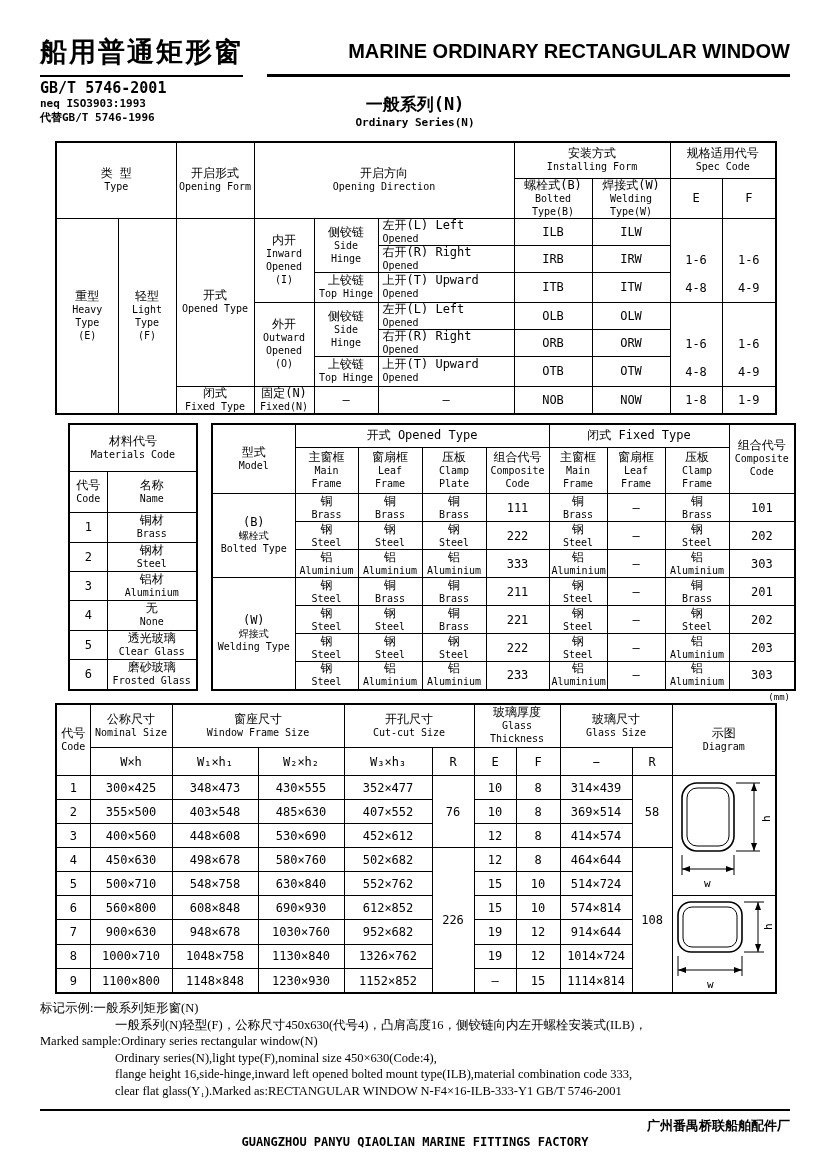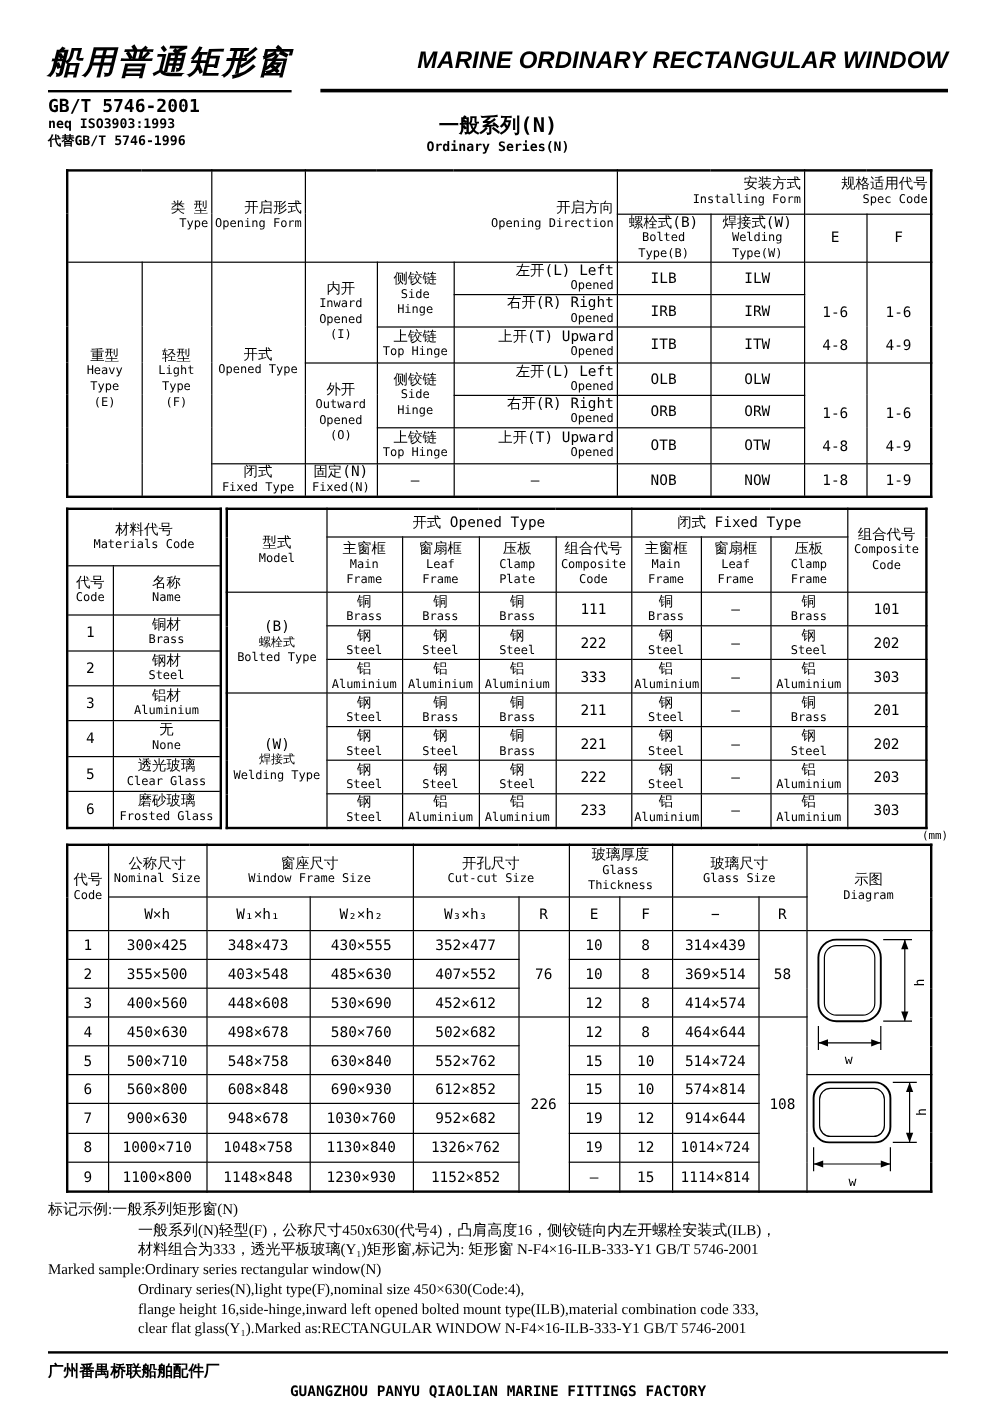--- a/index.html
+++ b/index.html
@@ -2,66 +2,66 @@
 <html><head>
 <meta charset="utf-8">
 <style>
 * { margin:0; padding:0; box-sizing:border-box; }
 html,body { background:#fff; }
 body { width:830px; height:1175px; color:#000;
   font-family:"DejaVu Sans Mono","DejaVu Sans","Liberation Sans",sans-serif; }
 .page { padding:34px 40px 0 40px; width:830px; }
 
 
-.hdr { display:flex; align-items:flex-end;font-style:italic; }
+.hdr { display:flex; align-items:flex-end; }
 .hdr-cn { font-size:27px; font-weight:bold; letter-spacing:2px;
   border-bottom:2px solid #000; padding-bottom:5px; white-space:nowrap; }
 .hdr-en { flex:1; font-size:20px; font-weight:bold; text-align:right;
   font-family:"Liberation Sans","DejaVu Sans",sans-serif;
   border-bottom:3px solid #000; padding-bottom:11px; margin-left:24px; white-space:nowrap; }
 .std-row { position:relative; height:62px; margin-top:2px; }
 .std-line1 { font-size:15px; font-weight:bold; }
 .std-line2,.std-line3 { font-size:11px; font-weight:bold; }
 .series { position:absolute; left:0; right:0; top:14px; text-align:center; }
 .series-cn { font-size:17px; font-weight:bold; }
 .series-en { font-size:11px; font-weight:bold; }
 
 
 table { border-collapse:collapse; table-layout:fixed; margin-left:15px; }
 td { border:1px solid #000; text-align:center; vertical-align:middle;
   padding:0 2px; overflow:hidden; }
 .tbl { border:2px solid #000; }
 .bi { white-space:pre-line; font-size:10px; line-height:13px; }
 .bi::first-line { font-size:12px; }
 .num { font-size:12px; }
-.lft { text-align:right; padding-left:4px; }
-.h36 td { height:36px;text-align:right; } .h30 td { height:30px; } .h26 td { height:26px; }
+.lft { text-align:left; padding-left:4px; }
+.h36 td { height:36px; } .h30 td { height:30px; } .h26 td { height:26px; }
 .h24 td { height:24px; } .h28 td { height:28px; } .h32 td { height:16px; }
 .h44 td { height:44px; } .h46 td { height:46px; } .h38 td { height:38px; }
 .specv { vertical-align:bottom; }
 .specv div { height:28px; line-height:28px; font-size:12px; }
 
 
-.t2row { display:flex; gap:3px; margin-top:8px; margin-left:15px; }
+.t2row { display:flex; gap:13px; margin-top:8px; margin-left:28px; }
 .t2row table { margin-left:0; }
 
 
 .mm { text-align:right; font-size:9px; width:735px; margin-left:15px; height:12px; line-height:12px; }
 
 
 .diag { padding:0; }
 
 
 .notes { margin-top:6px;font-family:Liberation Serif, serif; }
 .nl { font-size:12.5px; line-height:16.5px; white-space:nowrap; }
 .ind { padding-left:75px; }
 
 
 .footrule { border-top:2.5px solid #000; margin-top:10px; }
-.foot-cn { text-align:left; font-size:13px; font-weight:bold; margin-top:6px; }
+.foot-cn { text-align:right; font-size:13px; font-weight:bold; margin-top:6px; }
 .foot-en { text-align:center; font-size:12px; font-weight:bold; }
 
 svg { display:block; margin:0 auto; }
 svg line, svg rect { stroke:#000; fill:none; }
 svg polygon { fill:#000; stroke:none; }
 svg text { fill:#000; font-size:11px; font-family:"DejaVu Sans Mono",monospace; }
 </style>
 </head>
 <body>
 
@@ -579,21 +579,20 @@
       <td class="num">—</td>
       <td class="num">15</td>
       <td class="num">1114×814</td>
     </tr>
   </tbody>
     </table>
 
   <div class="notes">
     <div class="nl">标记示例:一般系列矩形窗(N)</div>
     <div class="nl ind">一般系列(N)轻型(F)，公称尺寸450x630(代号4)，凸肩高度16，侧铰链向内左开螺栓安装式(ILB)，</div>
-    <div class="nl ind">材料组合为333，透光平板玻璃(Y₁)矩形窗,标记为: 矩形窗  N-F4×16-ILB-333-Y1  GB/T 5746-2001</div>
     <div class="nl">Marked sample:Ordinary series rectangular window(N)</div>
     <div class="nl ind">Ordinary series(N),light type(F),nominal size 450×630(Code:4),</div>
     <div class="nl ind">flange height 16,side-hinge,inward left opened bolted mount type(ILB),material combination code 333,</div>
     <div class="nl ind">clear flat glass(Y₁).Marked as:RECTANGULAR WINDOW  N-F4×16-ILB-333-Y1  GB/T 5746-2001</div>
   </div>
 
   <div class="footrule"></div>
   <div class="foot-cn">广州番禺桥联船舶配件厂</div>
   <div class="foot-en">GUANGZHOU PANYU QIAOLIAN MARINE FITTINGS FACTORY</div>
 

